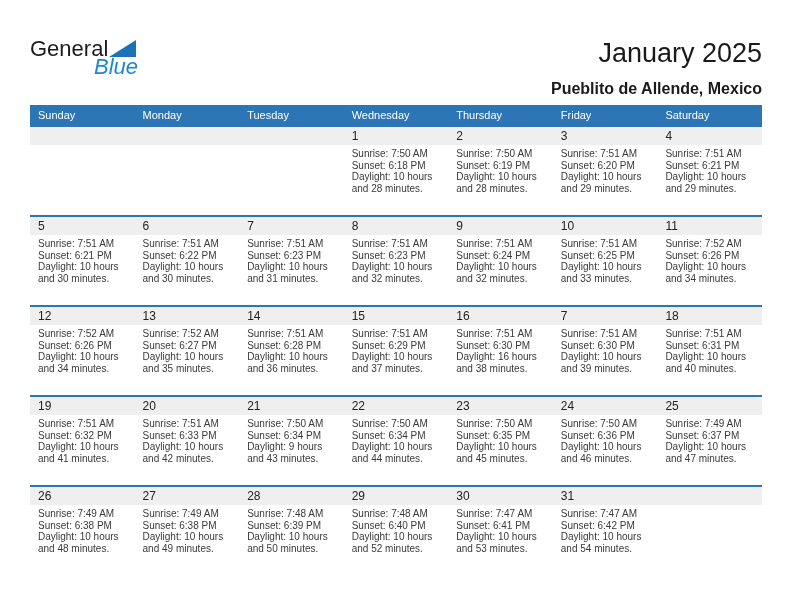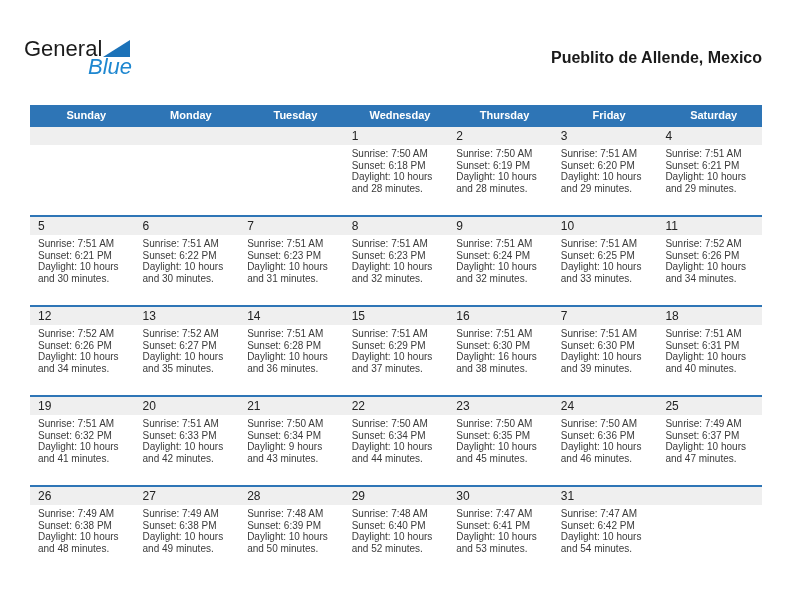--- a/index.html
+++ b/index.html
@@ -8,35 +8,35 @@
     --logo-text-blue:#1E87D0;
     --logo-tri-blue:#1C72B8;
     --ink:#1A1A1A;
     --detail-ink:#3A3A3A;
   }
   html,body{margin:0;padding:0;background:#ffffff;}
   body{width:792px;height:612px;font-family:"Liberation Sans", sans-serif;}
   .page{position:relative;width:792px;height:612px;overflow:hidden;background:#fff;}
 
   
-  .logo{position:absolute;left:24px;top:38px;line-height:1;}
+  .logo{position:absolute;left:30px;top:38px;line-height:1;}
   .logo-top{display:flex;align-items:flex-end;font-size:22px;color:#1b1b1b;letter-spacing:0;}
   .logo-tri{width:0;height:0;border-left:27px solid transparent;border-bottom:17px solid var(--logo-tri-blue);margin-left:1px;margin-bottom:3px;}
   .logo-bottom{font-size:22px;color:var(--logo-text-blue);margin-top:-4px;margin-left:64px;font-style:italic;}
 
   
   .title-block{position:absolute;right:30px;top:38px;text-align:right;}
   .cal-title{font-size:27px;color:var(--ink);font-weight:normal;}
   .cal-subtitle{font-size:16px;color:var(--ink);font-weight:bold;margin-top:11px;}
 
   
   table.calendar{position:absolute;left:30px;top:105px;width:732px;border-collapse:collapse;table-layout:fixed;}
   table.calendar thead th{
-    background:var(--header-blue);color:#fff;font-weight:bold;font-size:11px;
-    text-align:center;padding:4px 0 4px 8px;
+    background:var(--header-blue);color:#fff;font-weight:normal;font-size:11px;
+    text-align:left;padding:4px 0 4px 8px;
   }
   table.calendar td{
     vertical-align:top;padding:0;height:88px;border-top:2px solid var(--header-blue);
   }
   .day-num{background:var(--band-gray);font-size:12px;color:#222;padding:2px 0 2px 8px;min-height:14px;}
   .details{padding:3px 8px 0 8px;font-size:10px;line-height:11.6px;color:var(--detail-ink);}
 </style>
 </head>
 <body>
 
@@ -44,20 +44,21 @@
 
   <div class="logo">
     <div class="logo-top">
       <span>General</span>
       <span class="logo-tri"></span>
     </div>
     <div class="logo-bottom">Blue</div>
   </div>
 
   <div class="title-block">
+    <div class="cal-title">January 2025</div>
     <div class="cal-subtitle">Pueblito de Allende, Mexico</div>
   </div>
 
   <table class="calendar">
     <thead>
       <tr>
           <th>Sunday</th>
           <th>Monday</th>
           <th>Tuesday</th>
           <th>Wednesday</th>

